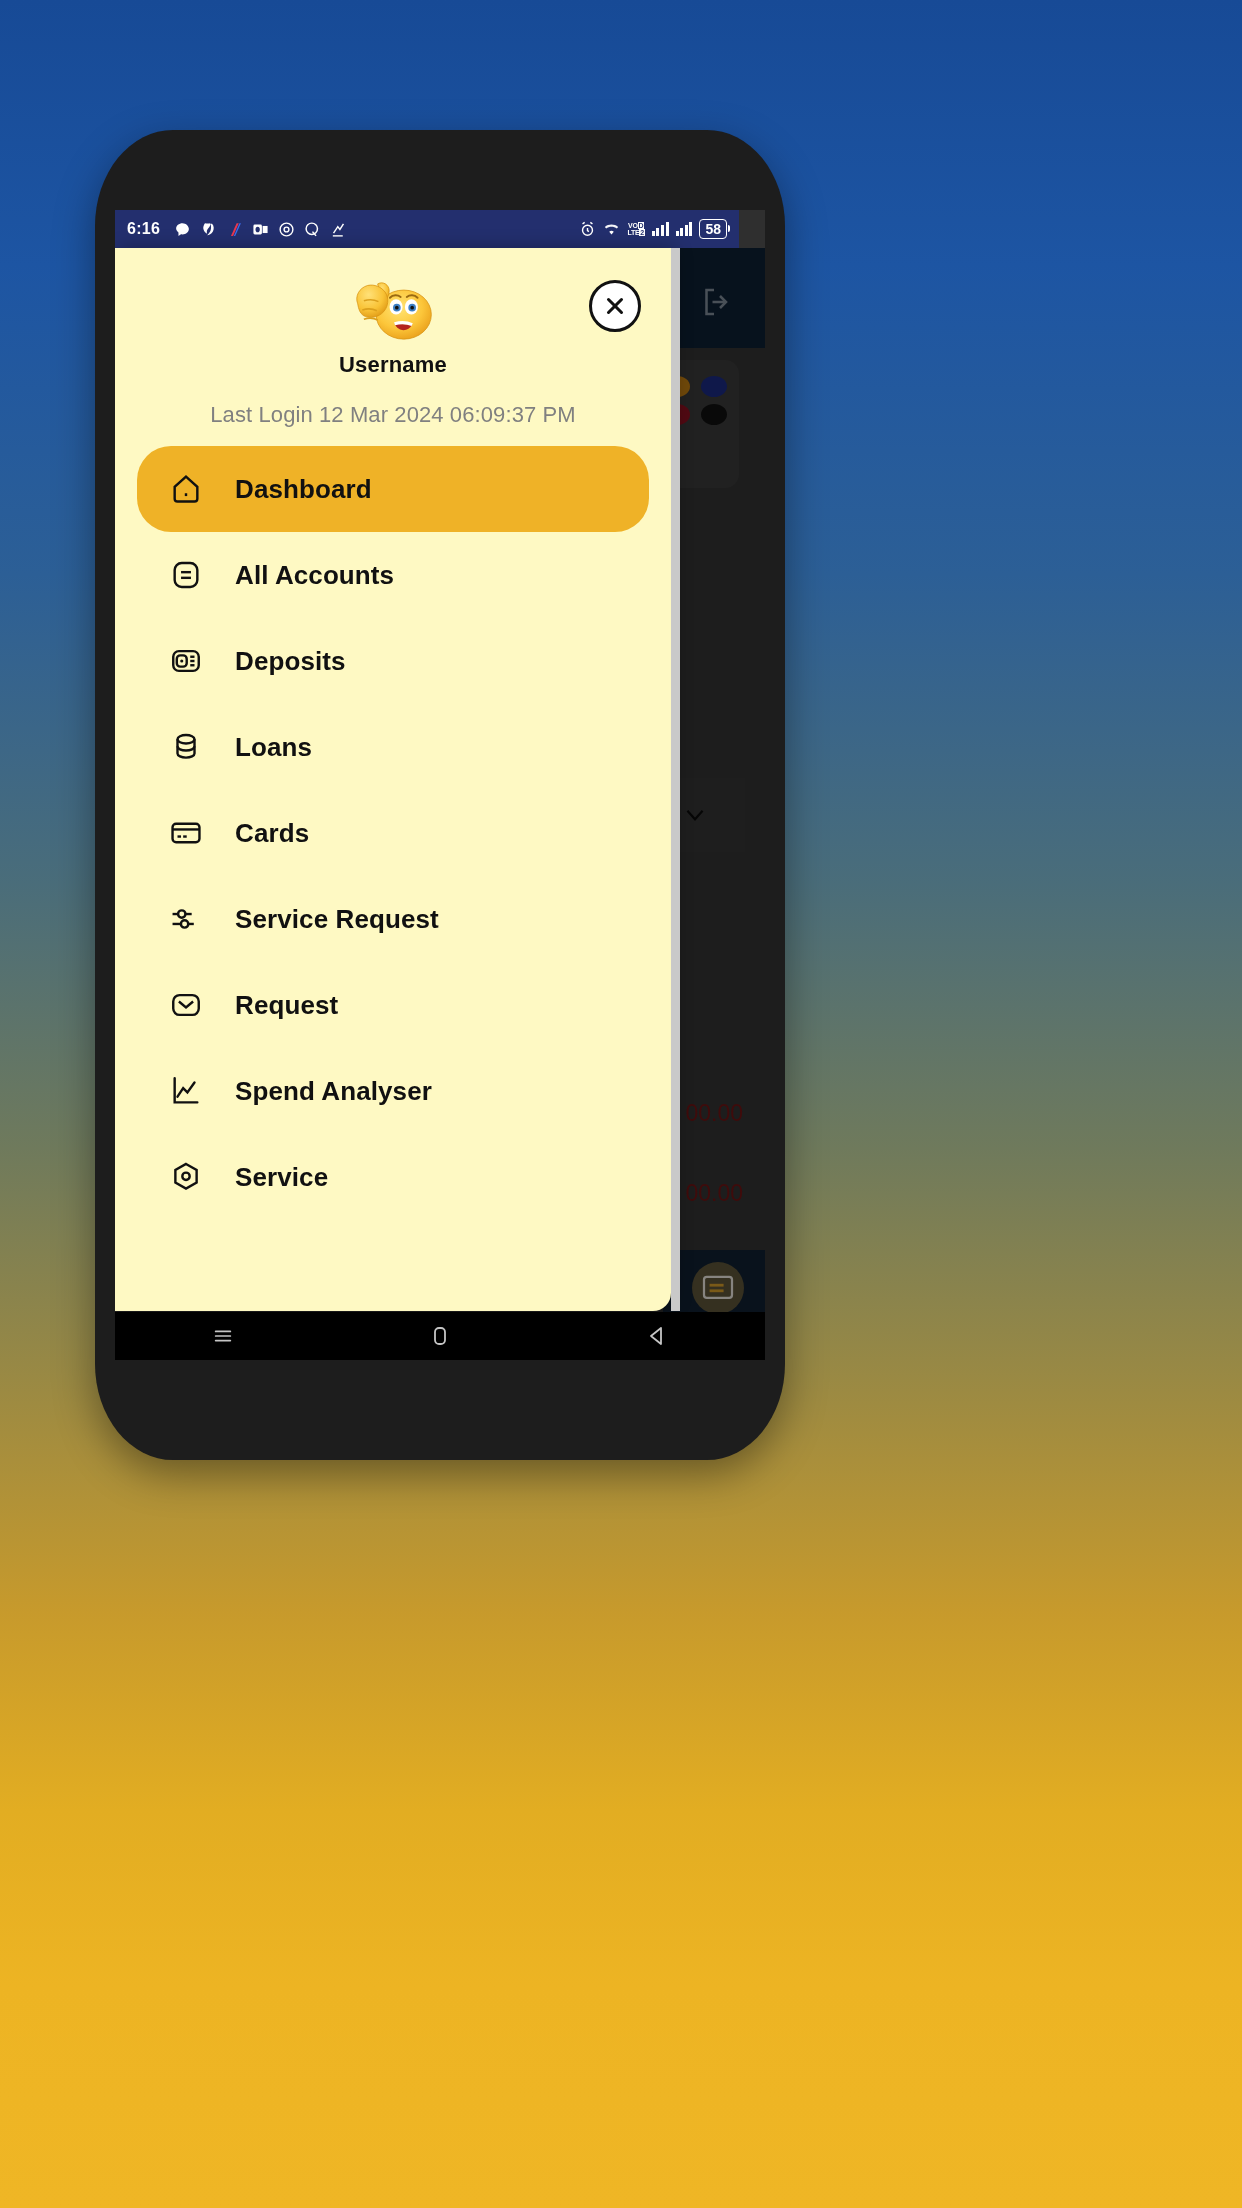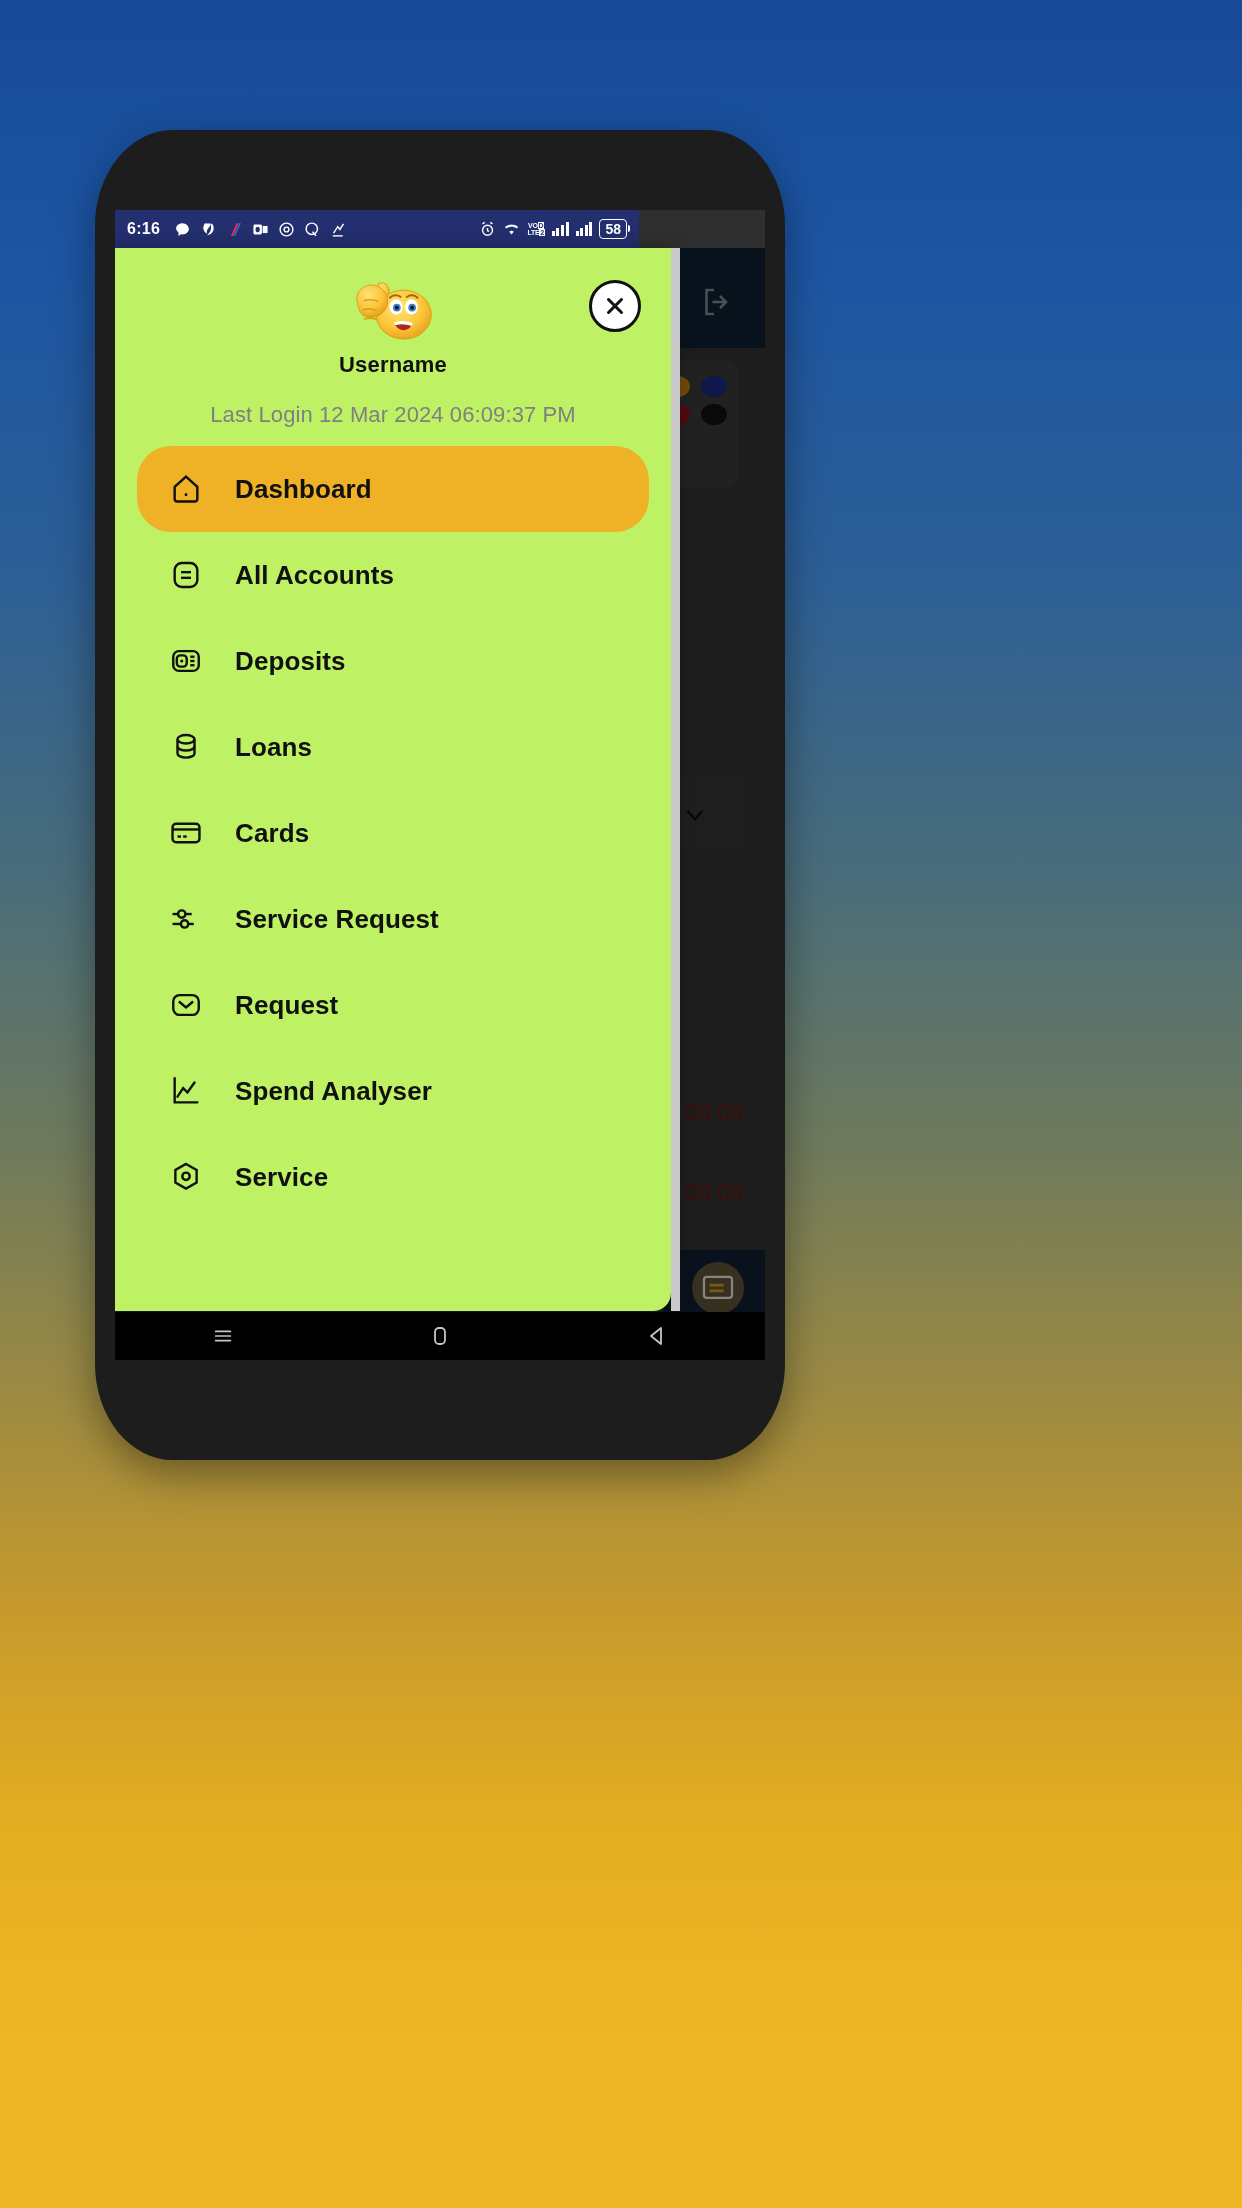--- a/index.html
+++ b/index.html
@@ -33,21 +33,21 @@
     position:absolute;
     left:115px; top:210px;
     width:650px; height:1150px;
     background:#2f2f2f;
     overflow:hidden;
   }
 
   
   .status-bar{
     position:absolute; left:0; top:0;
-    width:524px; height:38px;
+    width:624px; height:38px;
     background:#232f6e;
     display:flex; align-items:center;
     padding:0 12px;
     color:#fff;
   }
   .sb-time{ font-size:16px; font-weight:600; letter-spacing:.3px; margin-right:14px; }
   .sb-left-icons{ display:flex; align-items:center; gap:9px; flex:1; }
   .sb-right-icons{ display:flex; align-items:center; gap:7px; }
   .sb-ico{ width:17px; height:17px; display:block; }
   .sb-vod{
@@ -104,21 +104,21 @@
   }
   .bg-sitemap .lbl{ color:#9aa3ae; font-size:15px; line-height:19px; text-align:center; margin-top:3px; }
 
   
   .scrim{ position:absolute; left:0; top:38px; width:650px; height:1112px; background:rgba(0,0,0,.42); }
 
   
   .drawer{
     position:absolute; left:0; top:38px;
     width:556px; height:1063px;
-    background:#bef264;
+    background:#fef9c3;
     border-radius:0 0 18px 0;
     overflow:hidden;
     box-shadow:4px 0 18px rgba(0,0,0,.3);
   }
   .scrollbar{
     position:absolute; left:556px; top:38px;
     width:9px; height:1063px; background:#c9c9c9;
   }
 
   .drawer-header{ position:relative; padding-top:22px; }

